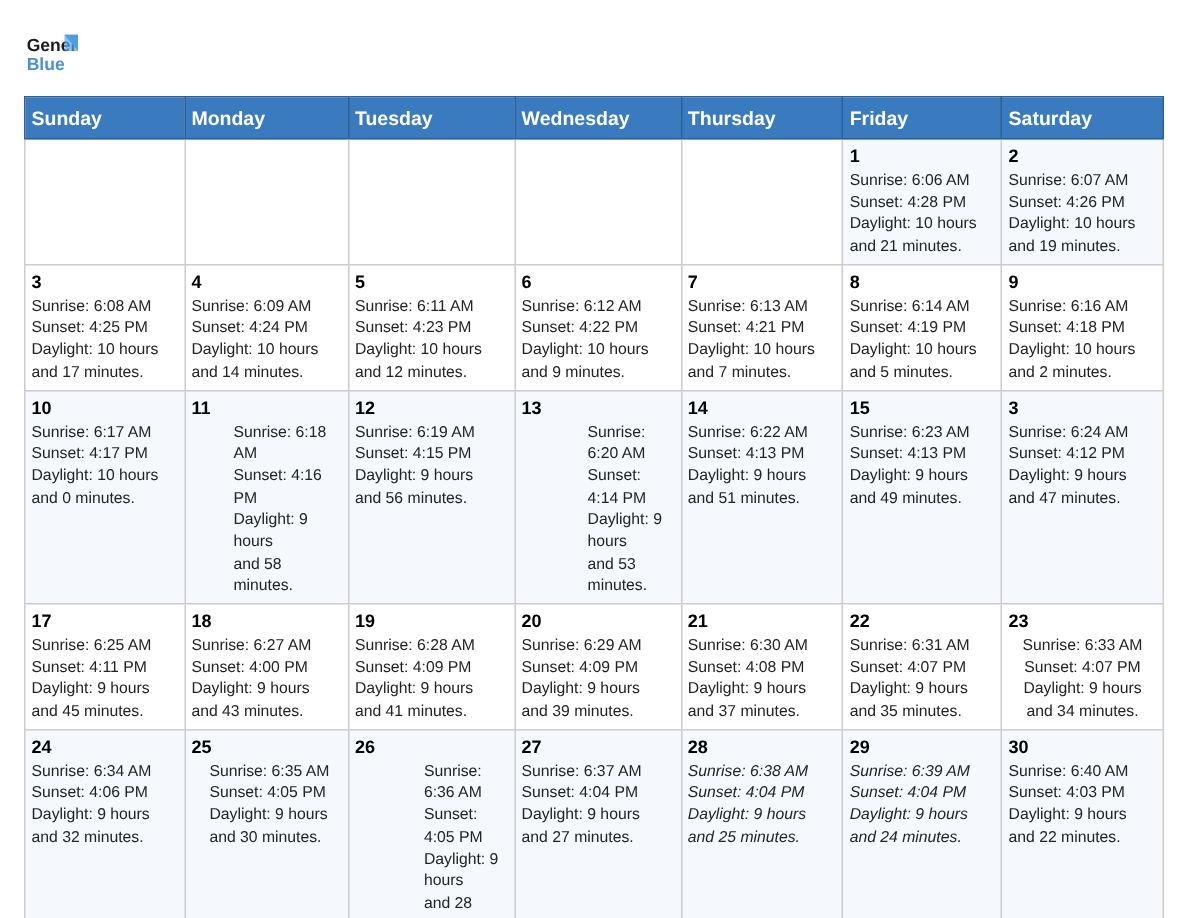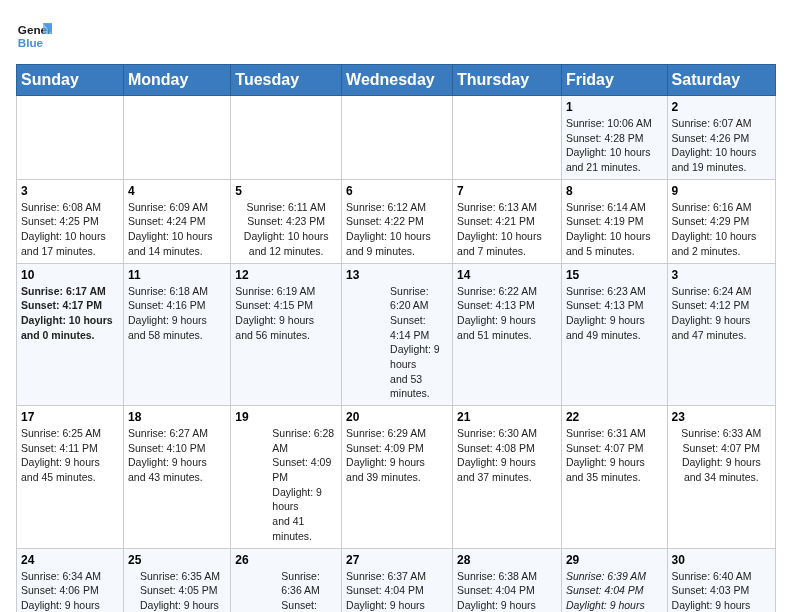--- a/index.html
+++ b/index.html
@@ -40,21 +40,21 @@
     table {
       width: 100%;
       border-collapse: collapse;
       font-size: 11px;
     }
     thead th {
       background: #3a7abf;
       color: #fff;
       padding: 6px 4px;
       text-align: left;
-      font-size: 16px;
+      font-size: 13px;
       font-weight: bold;
       border: 1px solid #2c6099;
     }
     tbody td {
       border: 1px solid #ccc;
       vertical-align: top;
       padding: 4px;
       width: 113px;
       min-height: 80px;
       background: #fff;
@@ -107,21 +107,21 @@
   </thead>
   <tbody id="calendar-body">
       <tr>
         <td class="empty"></td>
         <td class="empty"></td>
         <td class="empty"></td>
         <td class="empty"></td>
         <td class="empty"></td>
         <td>
           <span class="day-num">1</span>
-          <div class="day-info" style="white-space: pre-line;">Sunrise: 10:06 AM
+          <div class="day-info" style="white-space: pre-line;">Sunrise: 6:06 AM
 Sunset: 4:28 PM
 Daylight: 10 hours
 and 21 minutes.</div>
         </td>
         <td>
           <span class="day-num">2</span>
           <div class="day-info" style="white-space: pre-line;">Sunrise: 6:07 AM
 Sunset: 4:26 PM
 Daylight: 10 hours
 and 19 minutes.</div>
@@ -137,21 +137,21 @@
         </td>
         <td>
           <span class="day-num">4</span>
           <div class="day-info" style="white-space: pre-line;">Sunrise: 6:09 AM
 Sunset: 4:24 PM
 Daylight: 10 hours
 and 14 minutes.</div>
         </td>
         <td>
           <span class="day-num">5</span>
-          <div class="day-info" style="white-space: pre-line; text-align: center;">Sunrise: 6:11 AM
+          <div class="day-info" style="white-space: pre-line;">Sunrise: 6:11 AM
 Sunset: 4:23 PM
 Daylight: 10 hours
 and 12 minutes.</div>
         </td>
         <td>
           <span class="day-num">6</span>
           <div class="day-info" style="white-space: pre-line;">Sunrise: 6:12 AM
 Sunset: 4:22 PM
 Daylight: 10 hours
 and 9 minutes.</div>
@@ -166,36 +166,36 @@
         <td>
           <span class="day-num">8</span>
           <div class="day-info" style="white-space: pre-line;">Sunrise: 6:14 AM
 Sunset: 4:19 PM
 Daylight: 10 hours
 and 5 minutes.</div>
         </td>
         <td>
           <span class="day-num">9</span>
           <div class="day-info" style="white-space: pre-line;">Sunrise: 6:16 AM
-Sunset: 4:29 PM
+Sunset: 4:18 PM
 Daylight: 10 hours
 and 2 minutes.</div>
         </td>
       </tr>
       <tr>
         <td>
           <span class="day-num">10</span>
-          <div class="day-info" style="white-space: pre-line; font-weight: bold;">Sunrise: 6:17 AM
+          <div class="day-info" style="white-space: pre-line;">Sunrise: 6:17 AM
 Sunset: 4:17 PM
 Daylight: 10 hours
 and 0 minutes.</div>
         </td>
         <td>
           <span class="day-num">11</span>
-          <div class="day-info" style="white-space: pre-line;">Sunrise: 6:18 AM
+          <div class="day-info" style="white-space: pre-line; margin-left: 28px;">Sunrise: 6:18 AM
 Sunset: 4:16 PM
 Daylight: 9 hours
 and 58 minutes.</div>
         </td>
         <td>
           <span class="day-num">12</span>
           <div class="day-info" style="white-space: pre-line;">Sunrise: 6:19 AM
 Sunset: 4:15 PM
 Daylight: 9 hours
 and 56 minutes.</div>
@@ -233,27 +233,27 @@
         <td>
           <span class="day-num">17</span>
           <div class="day-info" style="white-space: pre-line;">Sunrise: 6:25 AM
 Sunset: 4:11 PM
 Daylight: 9 hours
 and 45 minutes.</div>
         </td>
         <td>
           <span class="day-num">18</span>
           <div class="day-info" style="white-space: pre-line;">Sunrise: 6:27 AM
-Sunset: 4:10 PM
+Sunset: 4:00 PM
 Daylight: 9 hours
 and 43 minutes.</div>
         </td>
         <td>
           <span class="day-num">19</span>
-          <div class="day-info" style="white-space: pre-line; margin-left: 37px;">Sunrise: 6:28 AM
+          <div class="day-info" style="white-space: pre-line;">Sunrise: 6:28 AM
 Sunset: 4:09 PM
 Daylight: 9 hours
 and 41 minutes.</div>
         </td>
         <td>
           <span class="day-num">20</span>
           <div class="day-info" style="white-space: pre-line;">Sunrise: 6:29 AM
 Sunset: 4:09 PM
 Daylight: 9 hours
 and 39 minutes.</div>
@@ -304,21 +304,21 @@
         </td>
         <td>
           <span class="day-num">27</span>
           <div class="day-info" style="white-space: pre-line;">Sunrise: 6:37 AM
 Sunset: 4:04 PM
 Daylight: 9 hours
 and 27 minutes.</div>
         </td>
         <td>
           <span class="day-num">28</span>
-          <div class="day-info" style="white-space: pre-line;">Sunrise: 6:38 AM
+          <div class="day-info" style="white-space: pre-line; font-style: italic;">Sunrise: 6:38 AM
 Sunset: 4:04 PM
 Daylight: 9 hours
 and 25 minutes.</div>
         </td>
         <td>
           <span class="day-num">29</span>
           <div class="day-info" style="white-space: pre-line; font-style: italic;">Sunrise: 6:39 AM
 Sunset: 4:04 PM
 Daylight: 9 hours
 and 24 minutes.</div>

